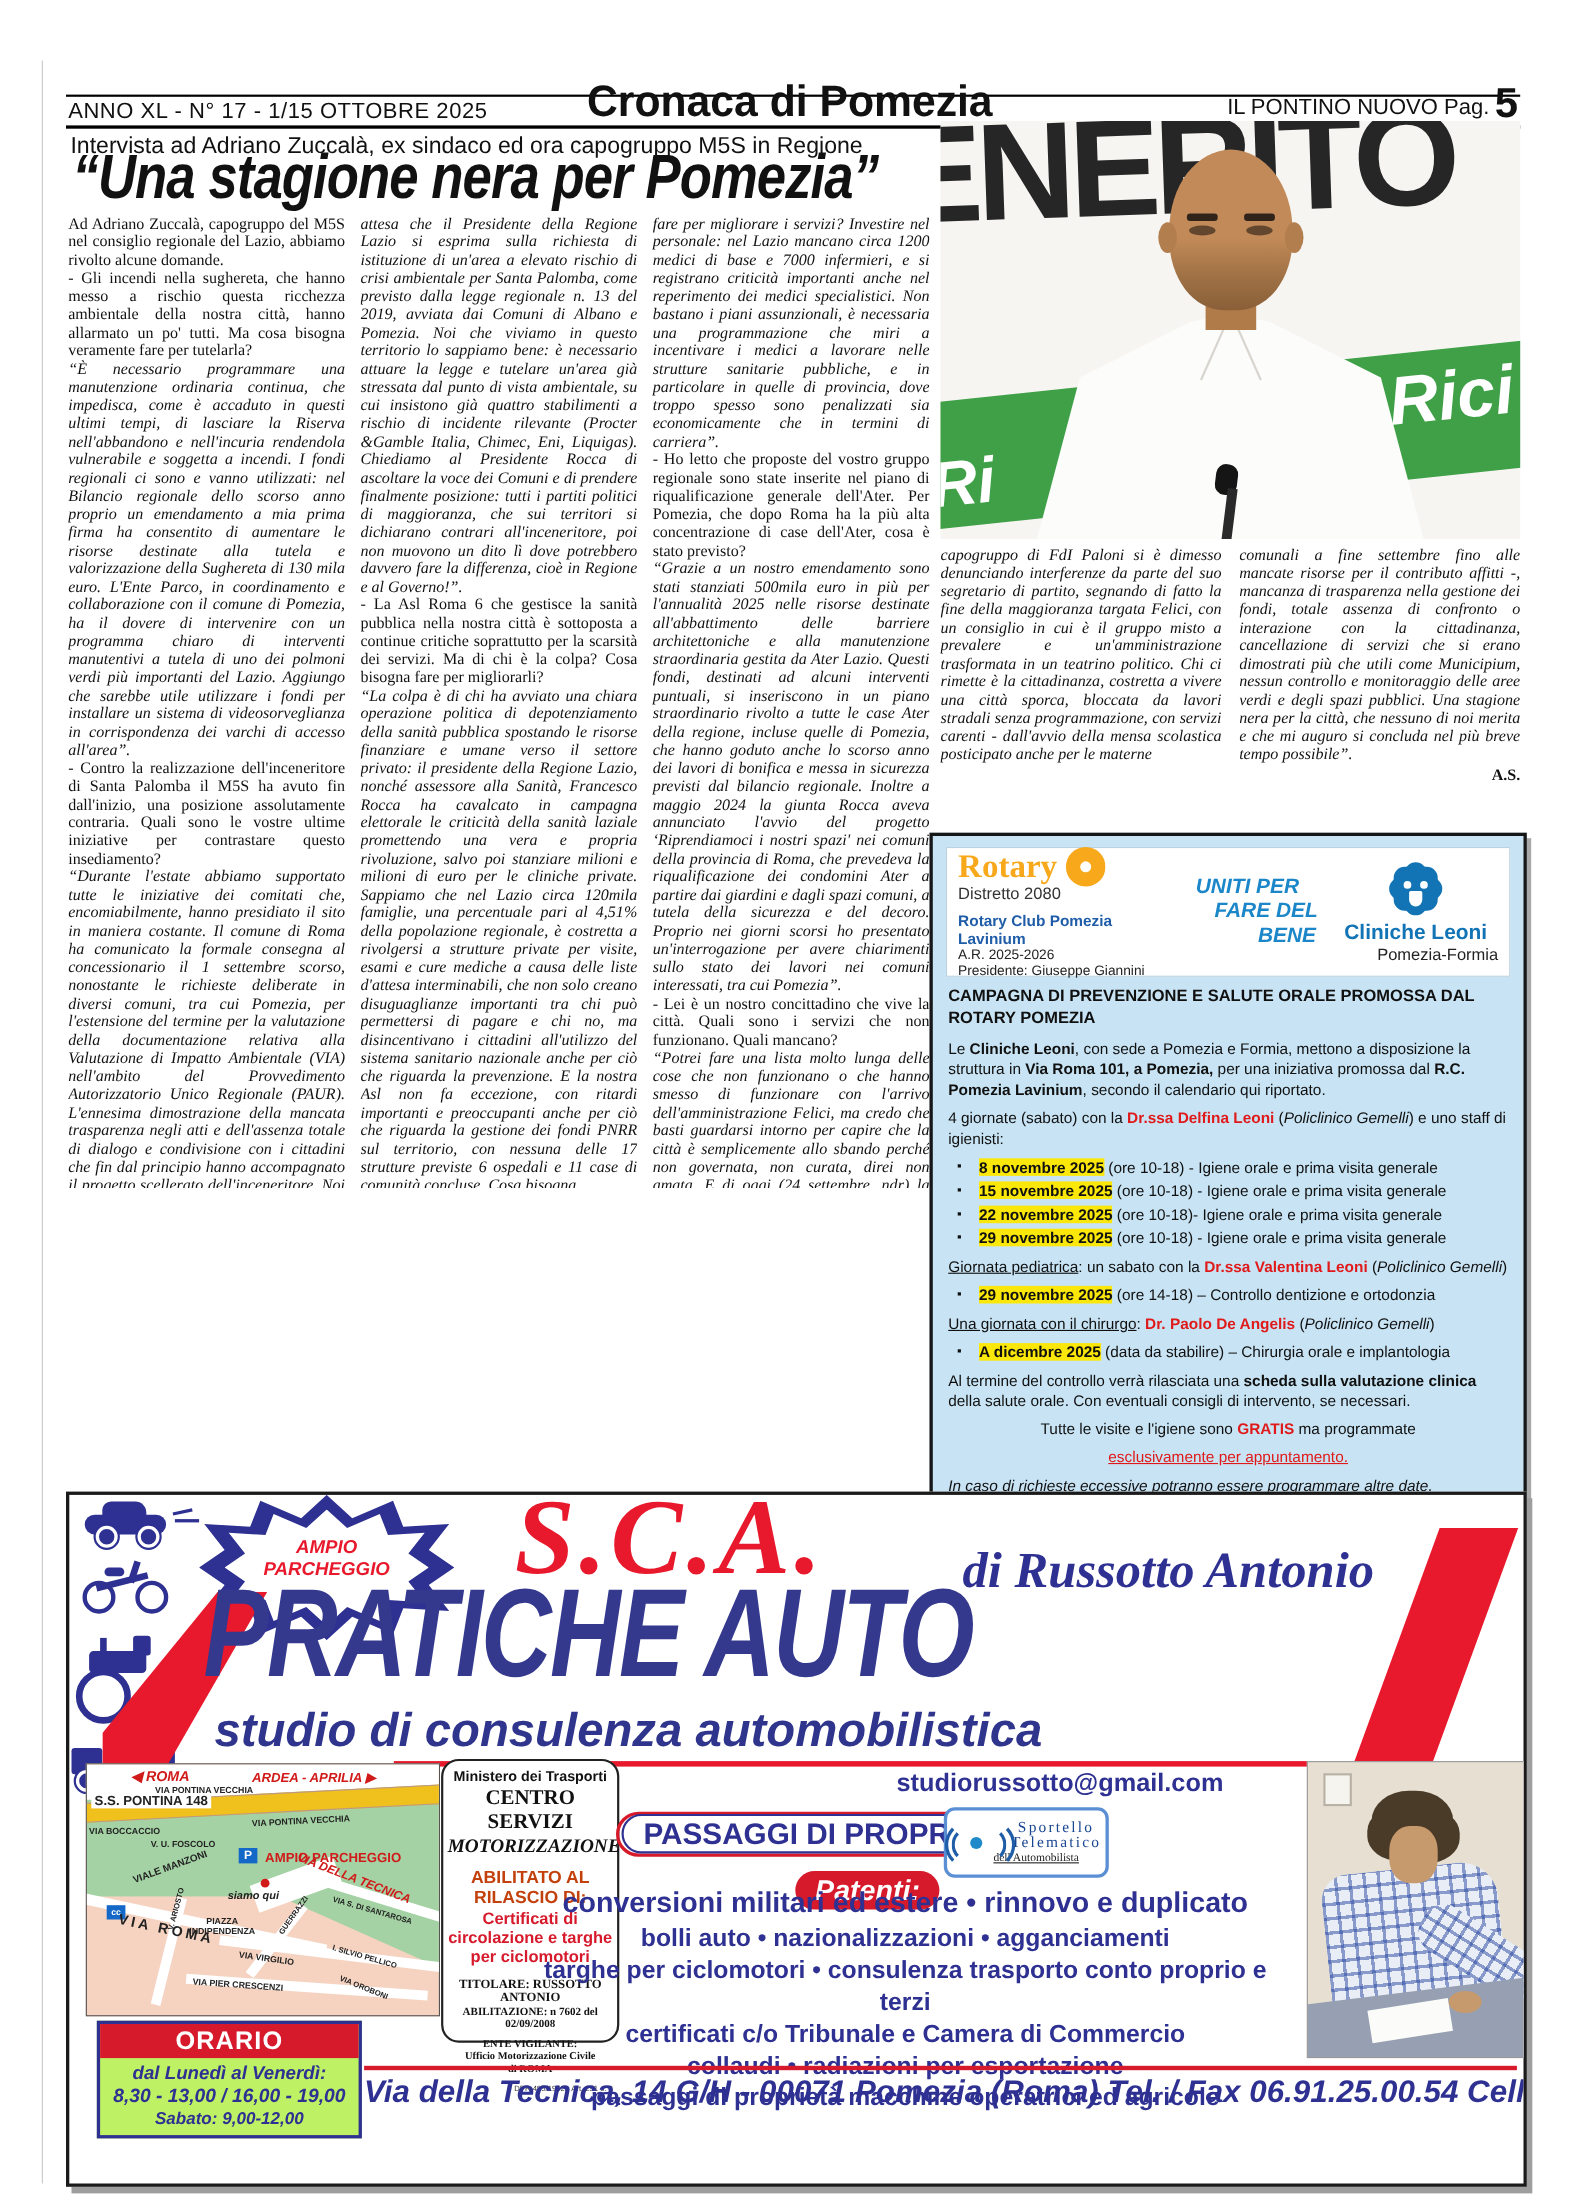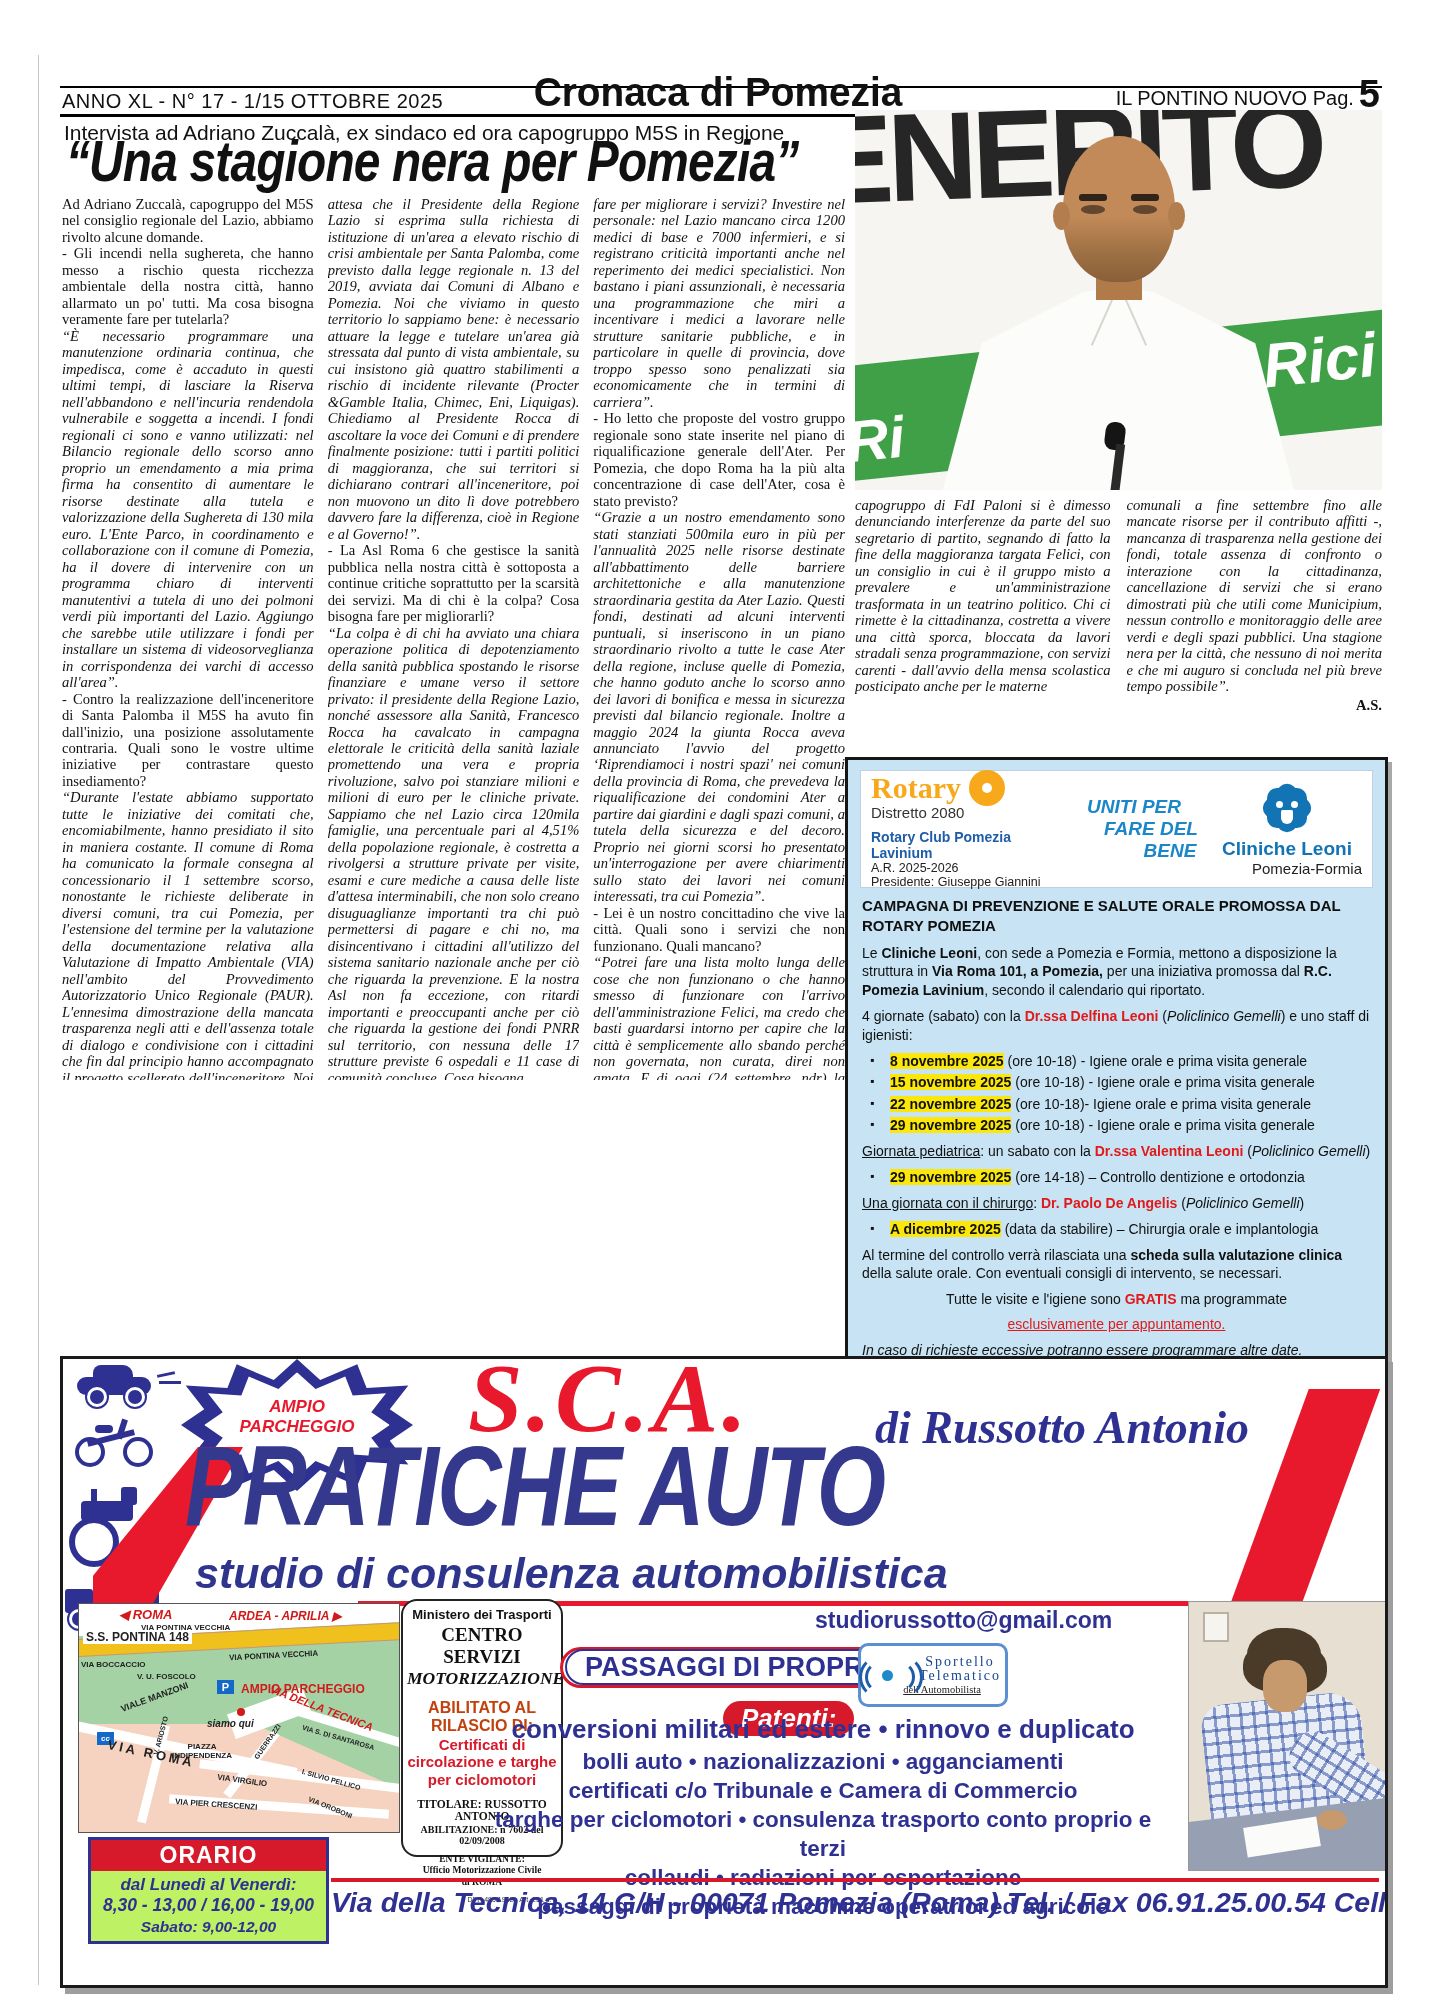--- a/index.html
+++ b/index.html
@@ -479,22 +479,22 @@
       </div>
       <div class="sp-txt">
         <div class="sp-l1">Sportello</div>
         <div class="sp-l2">Telematico</div>
         <div class="sp-l3">dell'Automobilista</div>
       </div>
     </div>
     <div class="services">
       <div class="sv-0">conversioni militari ed estere • rinnovo e duplicato</div>
       <div class="sv">bolli auto •  nazionalizzazioni • agganciamenti</div>
+      <div class="sv">targhe per ciclomotori • consulenza trasporto conto proprio e terzi</div>
       <div class="sv">certificati c/o Tribunale e Camera di Commercio</div>
-      <div class="sv">targhe per ciclomotori • consulenza trasporto conto proprio e terzi</div>
       <div class="sv">collaudi • radiazioni per esportazione</div>
       <div class="sv">passaggi di proprietà macchine operatrici ed agricole</div>
     </div>
 
     <div class="photo2">
       <div class="p2-win"></div>
       <div class="p2-shirt"></div>
       <div class="p2-hair"></div>
       <div class="p2-face"></div>
       <div class="p2-arm"></div>

